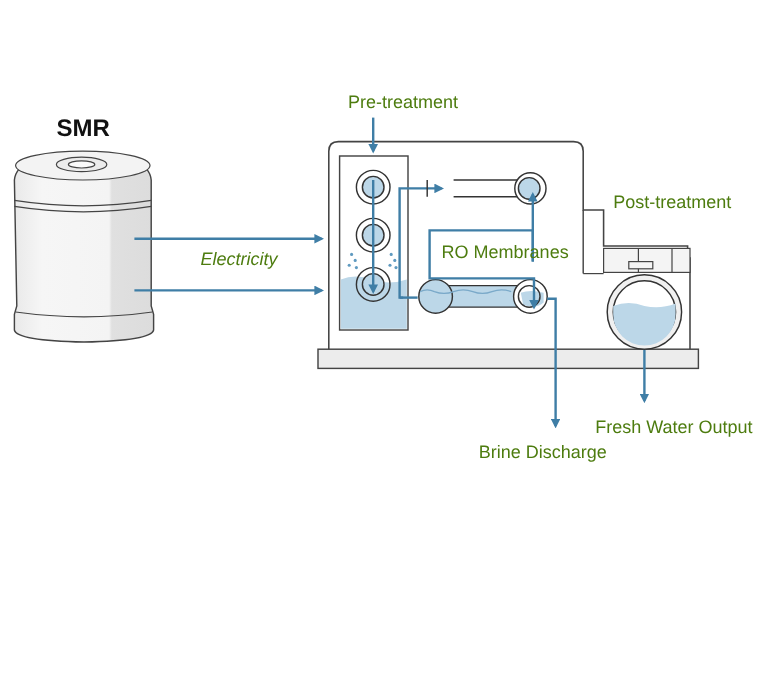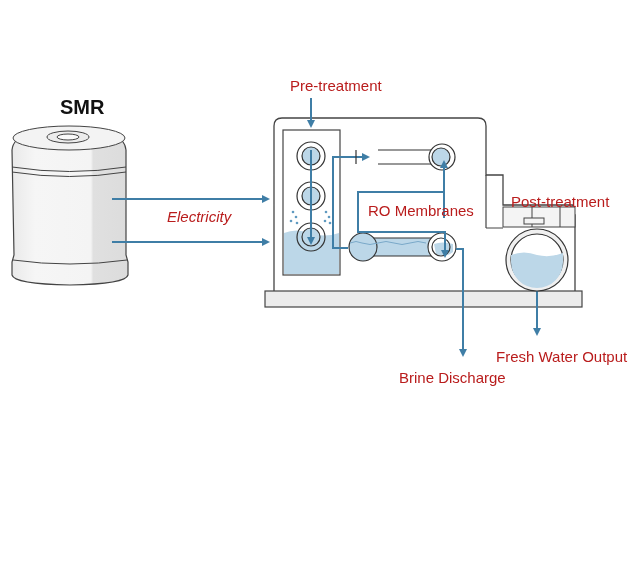--- a/index.html
+++ b/index.html
@@ -1,18 +1,18 @@
 <!DOCTYPE html>
 <html><head>
 <meta charset="utf-8">
 <style>
   html,body{margin:0;padding:0;background:#ffffff;}
   body{width:642px;height:577px;position:relative;overflow:hidden;font-family:"Liberation Sans",sans-serif;}
   svg{position:absolute;left:0;top:0;}
-  .lbl{position:absolute;color:#b91c1c;font-size:15px;white-space:nowrap;font-family:"Liberation Sans",sans-serif;}
+  .lbl{position:absolute;color:#4d7c0f;font-size:15px;white-space:nowrap;font-family:"Liberation Sans",sans-serif;}
   .title{font-weight:bold;font-size:20px;color:#111;}
 </style>
 </head>
 <body>
 
 <svg width="642" height="577" viewBox="0 0 642 577">
   <defs>
     <marker id="ah" markerWidth="8" markerHeight="8" refX="6" refY="4" orient="auto" markerUnits="userSpaceOnUse">
       <path d="M0,0 L8,4 L0,8 Z" fill="#3f7ea6"></path>
     </marker>
@@ -98,19 +98,19 @@
     <path d="M537,290 L537,334" marker-end="url(#ah)"></path>
   </g>
 
   <g>
     <circle cx="537" cy="260" r="31" fill="#f0f0f0" stroke="#333" stroke-width="1.2"></circle>
     <circle cx="537" cy="260" r="26" fill="#ffffff" stroke="#333" stroke-width="1.2"></circle>
     <path d="M511,255 Q524,250 537,255 Q550,258 563,253 L563,262 A26,26 0 0 1 511,262 Z" fill="#bcd7e8"></path>
   </g>
 </svg>
 
-<div class="lbl title" style="left:60px;top:96px;">SMR</div>
+<div class="lbl title" style="left:47px;top:96px;">SMR</div>
 <div class="lbl" style="left:167px;top:208px;font-style:italic;">Electricity</div>
 <div class="lbl" style="left:290px;top:77px;">Pre-treatment</div>
 <div class="lbl" style="left:358px;top:202px;margin-left:10px;">RO Membranes</div>
-<div class="lbl" style="left:511px;top:193px;">Post-treatment</div>
+<div class="lbl" style="left:511px;top:160px;">Post-treatment</div>
 <div class="lbl" style="left:496px;top:348px;">Fresh Water Output</div>
 <div class="lbl" style="left:399px;top:369px;">Brine Discharge</div>
 
 </body></html>

